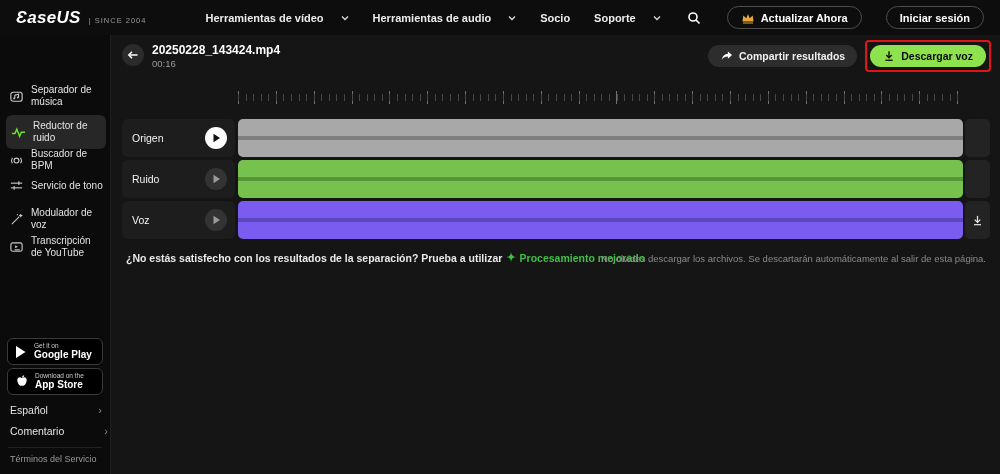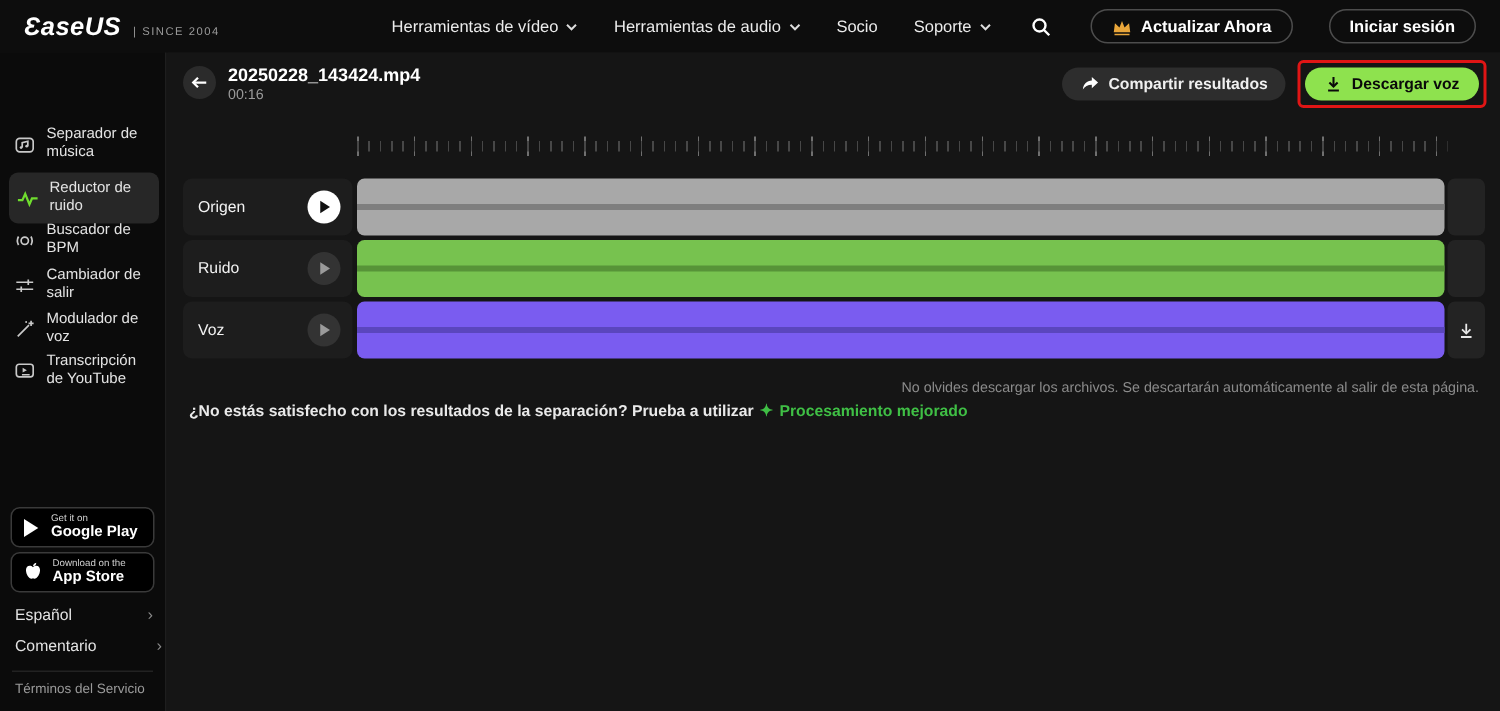--- a/index.html
+++ b/index.html
@@ -6,21 +6,21 @@
   html,body { width:1000px; height:474px; overflow:hidden; }
   body { background:#151515; font-family:"Liberation Sans", sans-serif; color:#e8e8e8; position:relative; }
 
   
   .topbar { position:absolute; left:0; top:0; width:1000px; height:35px; background:#0d0d0d;
             display:flex; align-items:center; padding:0 16px; }
   .logo { display:flex; align-items:baseline; gap:8px; cursor:pointer; }
   .logo-brand { font-size:17px; font-weight:800; color:#fff; letter-spacing:.3px; font-style:italic; }
   .logo-since { font-size:7.5px; color:#9a9a9a; letter-spacing:1px; }
   .top-right { margin-left:auto; display:flex; align-items:center; gap:24px; }
-  .nav-item { font-size:11px; font-weight:400; color:#ececec; display:flex; align-items:center; gap:5px; cursor:pointer; white-space:nowrap; }
+  .nav-item { font-size:11px; font-weight:700; color:#ececec; display:flex; align-items:center; gap:17px; cursor:pointer; white-space:nowrap; }
   .chev { width:8px; height:8px; display:inline-block; }
   .search-btn { width:18px; height:18px; cursor:pointer; display:flex; align-items:center; justify-content:center; }
   .pill { height:23px; border:1px solid #4d4d4d; border-radius:999px; display:flex; align-items:center;
           gap:6px; padding:0 13px; font-size:11px; font-weight:700; color:#fff; cursor:pointer; background:transparent; white-space:nowrap; }
 
   
   .sidebar { position:absolute; left:0; top:35px; width:111px; bottom:0; background:#0b0b0b; border-right:1px solid #1e1e1e; }
   .snav-item { position:absolute; left:6px; right:4px; display:flex; align-items:center; gap:7px; padding:0 3px; cursor:pointer; }
   .snav-item .lbl { font-size:10px; line-height:1.2; color:#e3e3e3; }
   .snav-item.active { background:#272727; border-radius:6px; padding:5px 5px; }
@@ -60,21 +60,21 @@
                  justify-content:space-between; padding:0 8px 0 10px; margin-right:3px; }
   .track-label .t-name { font-size:10.5px; color:#f2f2f2; }
   .play-btn { width:22px; height:22px; border-radius:50%; display:flex; align-items:center; justify-content:center; cursor:pointer; }
   .play-btn.on { background:#ffffff; }
   .play-btn.off { background:#333333; }
   .wave { width:725px; position:relative; border-radius:5px; margin-right:2px; cursor:pointer; }
   .wave .wave-divider { position:absolute; left:0; right:0; top:17px; height:4px; }
   .track-btn-cell { width:25px; background:#232323; border-radius:5px; display:flex; align-items:center; justify-content:center; }
   .track-btn-cell.clickable { cursor:pointer; }
 
-  .footer-question { position:absolute; left:14px; top:232px; font-size:10.5px; font-weight:700; color:#e9e9e9; display:flex; align-items:center; gap:4px; white-space:nowrap; }
+  .footer-question { position:absolute; left:14px; top:216px; font-size:10.5px; font-weight:700; color:#e9e9e9; display:flex; align-items:center; gap:4px; white-space:nowrap; }
   .footer-question .link { color:#3fbf45; cursor:pointer; }
   .footer-question .sparkle { color:#3fbf45; font-size:11px; }
   .footer-note { position:absolute; right:14px; top:218px; font-size:9.5px; color:#8b8b8b; white-space:nowrap; }
 
   svg { display:block; }
 </style>
 </head>
 <body>
 
 <div class="topbar">
@@ -151,21 +151,21 @@
     <span class="lbl">Buscador de BPM</span>
   </div>
 
   <div class="snav-item" style="top:143px;">
     <svg class="snav-icon" viewBox="0 0 16 16" fill="none" stroke="#c9c9c9" stroke-width="1.2">
       <line x1="2" y1="5.5" x2="14" y2="5.5"></line>
         <line x1="10.5" y1="3.5" x2="10.5" y2="7.5"></line>
         <line x1="2" y1="10.5" x2="14" y2="10.5"></line>
         <line x1="5.5" y1="8.5" x2="5.5" y2="12.5"></line>
     </svg>
-    <span class="lbl">Cambiador de salir</span>
+    <span class="lbl">Servicio de tono</span>
   </div>
 
   <div class="snav-item" style="top:172px;">
     <svg class="snav-icon" viewBox="0 0 16 16" fill="none" stroke="#c9c9c9" stroke-width="1.2">
       <line x1="3" y1="13" x2="11" y2="5"></line>
         <line x1="12.5" y1="2" x2="12.5" y2="5.6"></line>
         <line x1="10.7" y1="3.8" x2="14.3" y2="3.8"></line>
         <circle cx="9" cy="2.8" r=".7" fill="#c9c9c9" stroke="none"></circle>
     </svg>
     <span class="lbl">Modulador de voz</span>

